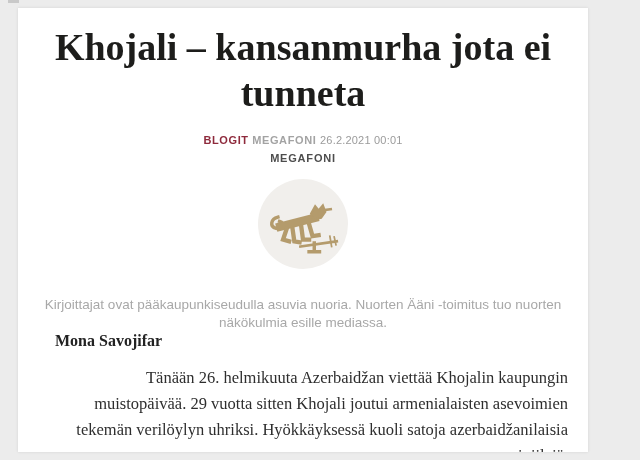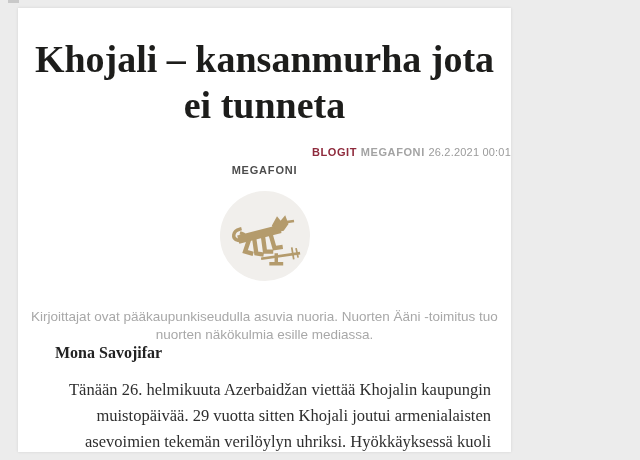--- a/index.html
+++ b/index.html
@@ -6,45 +6,45 @@
   html, body { width: 640px; height: 460px; }
   body {
     background: #ececec;
     font-family: "Liberation Sans", sans-serif;
     overflow: hidden;
     position: relative;
   }
   .card {
     position: absolute;
     left: 18px; top: 8px;
-    width: 493px; height: 444px;
+    width: 570px; height: 444px;
     background: #ffffff;
     box-shadow: 0 0 3px rgba(0,0,0,0.10);
-    padding-top: 28px;
+    padding-top: 16px;
     overflow: hidden;
   }
   .edge-fragment {
     position: absolute;
     left: 8px; top: 0;
     width: 11px; height: 3px;
     background: #c9c9c9;
   }
   h1.title {
     font-family: "Liberation Serif", serif;
     font-weight: 600;
     font-size: 38px;
     line-height: 46px;
     color: #1d1d1b;
     text-align: center;
     max-width: 540px;
     margin: 0 auto;
   }
   .byline {
     margin-top: 18px;
-    text-align: right;
+    text-align: center;
     font-size: 11px;
     letter-spacing: 0.6px;
     color: #9e9e9e;
   }
   .byline .cat {
     color: #8e2a3c;
     font-weight: bold;
     cursor: pointer;
   }
   .byline .blog {

